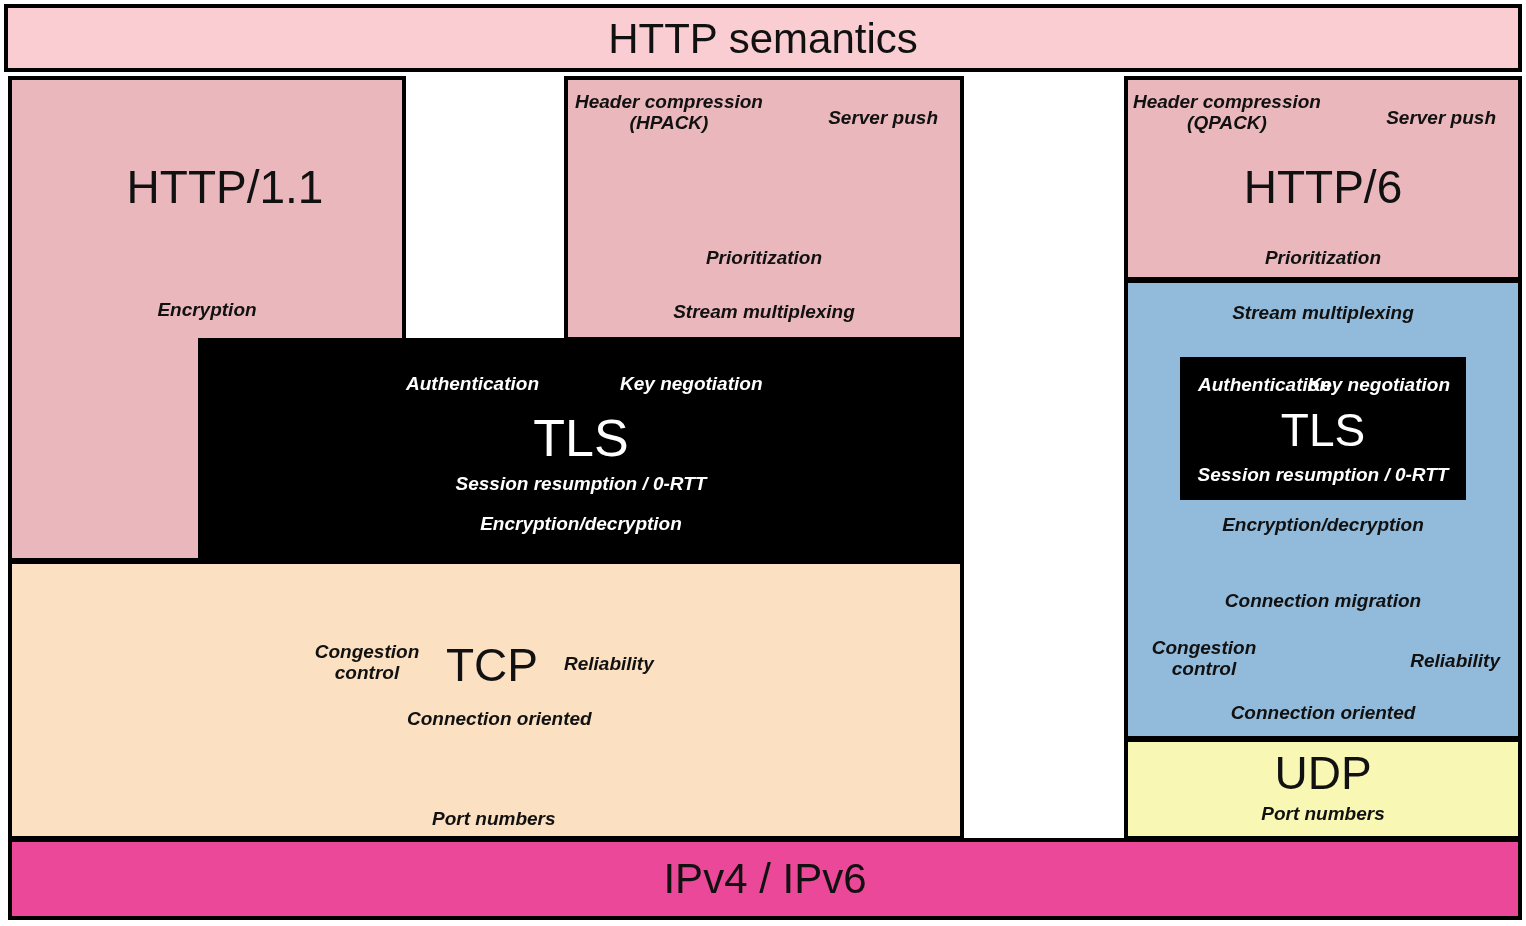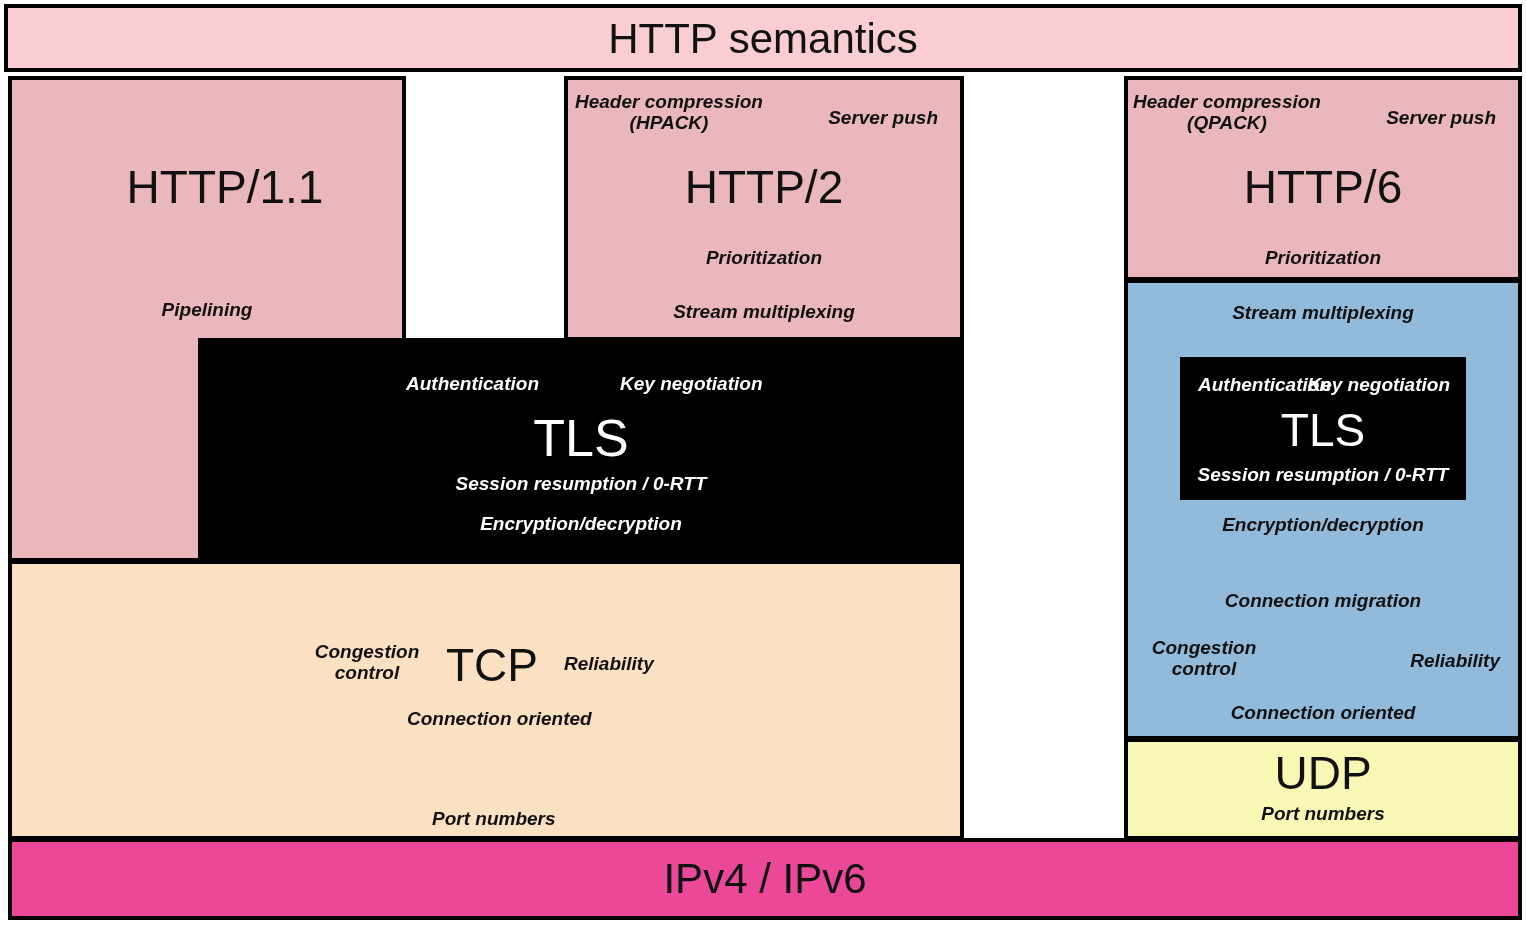--- a/index.html
+++ b/index.html
@@ -75,30 +75,29 @@
 <body>
 
 <div id="canvas">
 
   <div class="box" id="http-semantics-bar">
     <div class="lbl title-bar center-x" style="top:8px;">HTTP semantics</div>
   </div>
 
   <div class="box" id="http11-box">
     <div class="lbl proto center-x" style="top:82px;margin-left:36px;">HTTP/1.1</div>
-    <div class="lbl feat center-x" style="top:220px;">Pipelining</div>
+    <div class="lbl feat center-x" style="top:220px;">Encryption</div>
   </div>
 
   <div class="box" id="http2-box">
     <div class="lbl feat multi" style="left:6px; top:12px; width:190px; text-align:center;">
       <span>Header compression</span><br>
       <span>(HPACK)</span>
     </div>
     <div class="lbl feat" style="right:22px; top:28px;">Server push</div>
-    <div class="lbl proto center-x" style="top:82px;">HTTP/2</div>
     <div class="lbl feat center-x" style="top:168px;">Prioritization</div>
     <div class="lbl feat center-x" style="top:222px;">Stream multiplexing</div>
   </div>
 
   <div class="box" id="http3-box">
     <div class="lbl feat multi" style="left:4px; top:12px; width:190px; text-align:center;">
       <span>Header compression</span><br>
       <span>(QPACK)</span>
     </div>
     <div class="lbl feat" style="right:22px; top:28px;">Server push</div>

